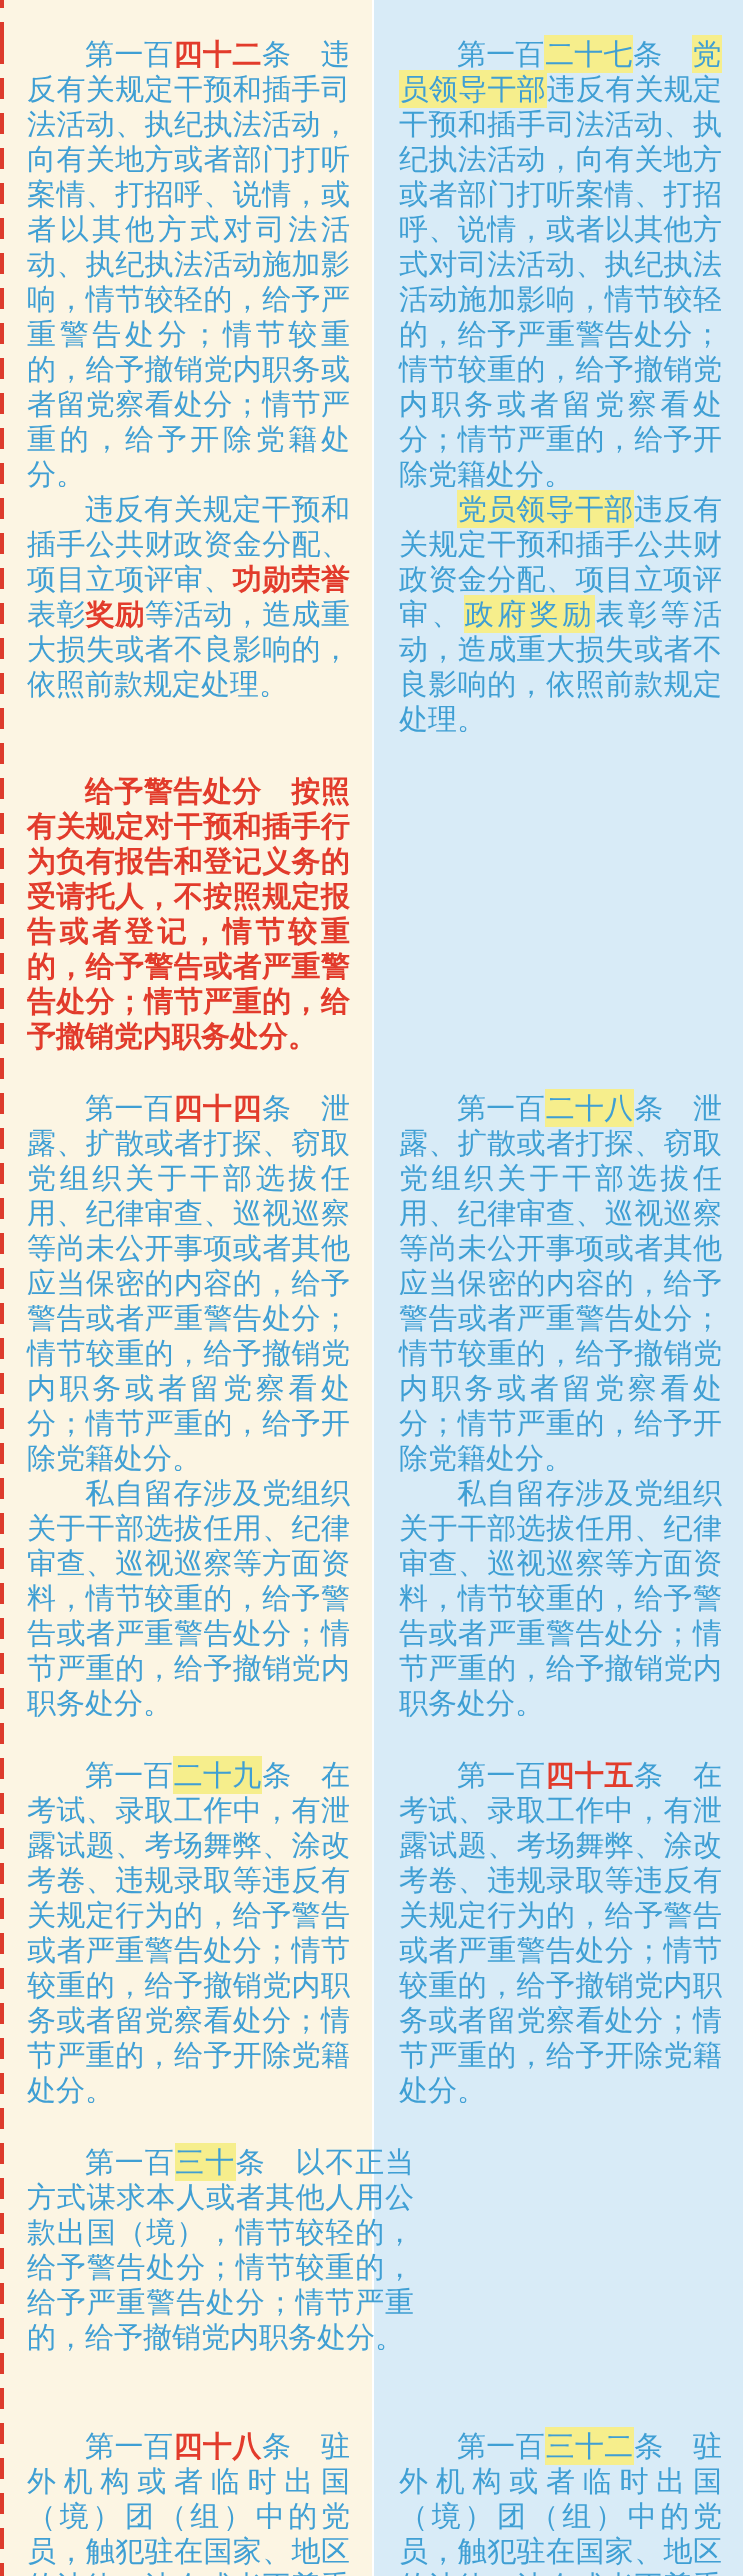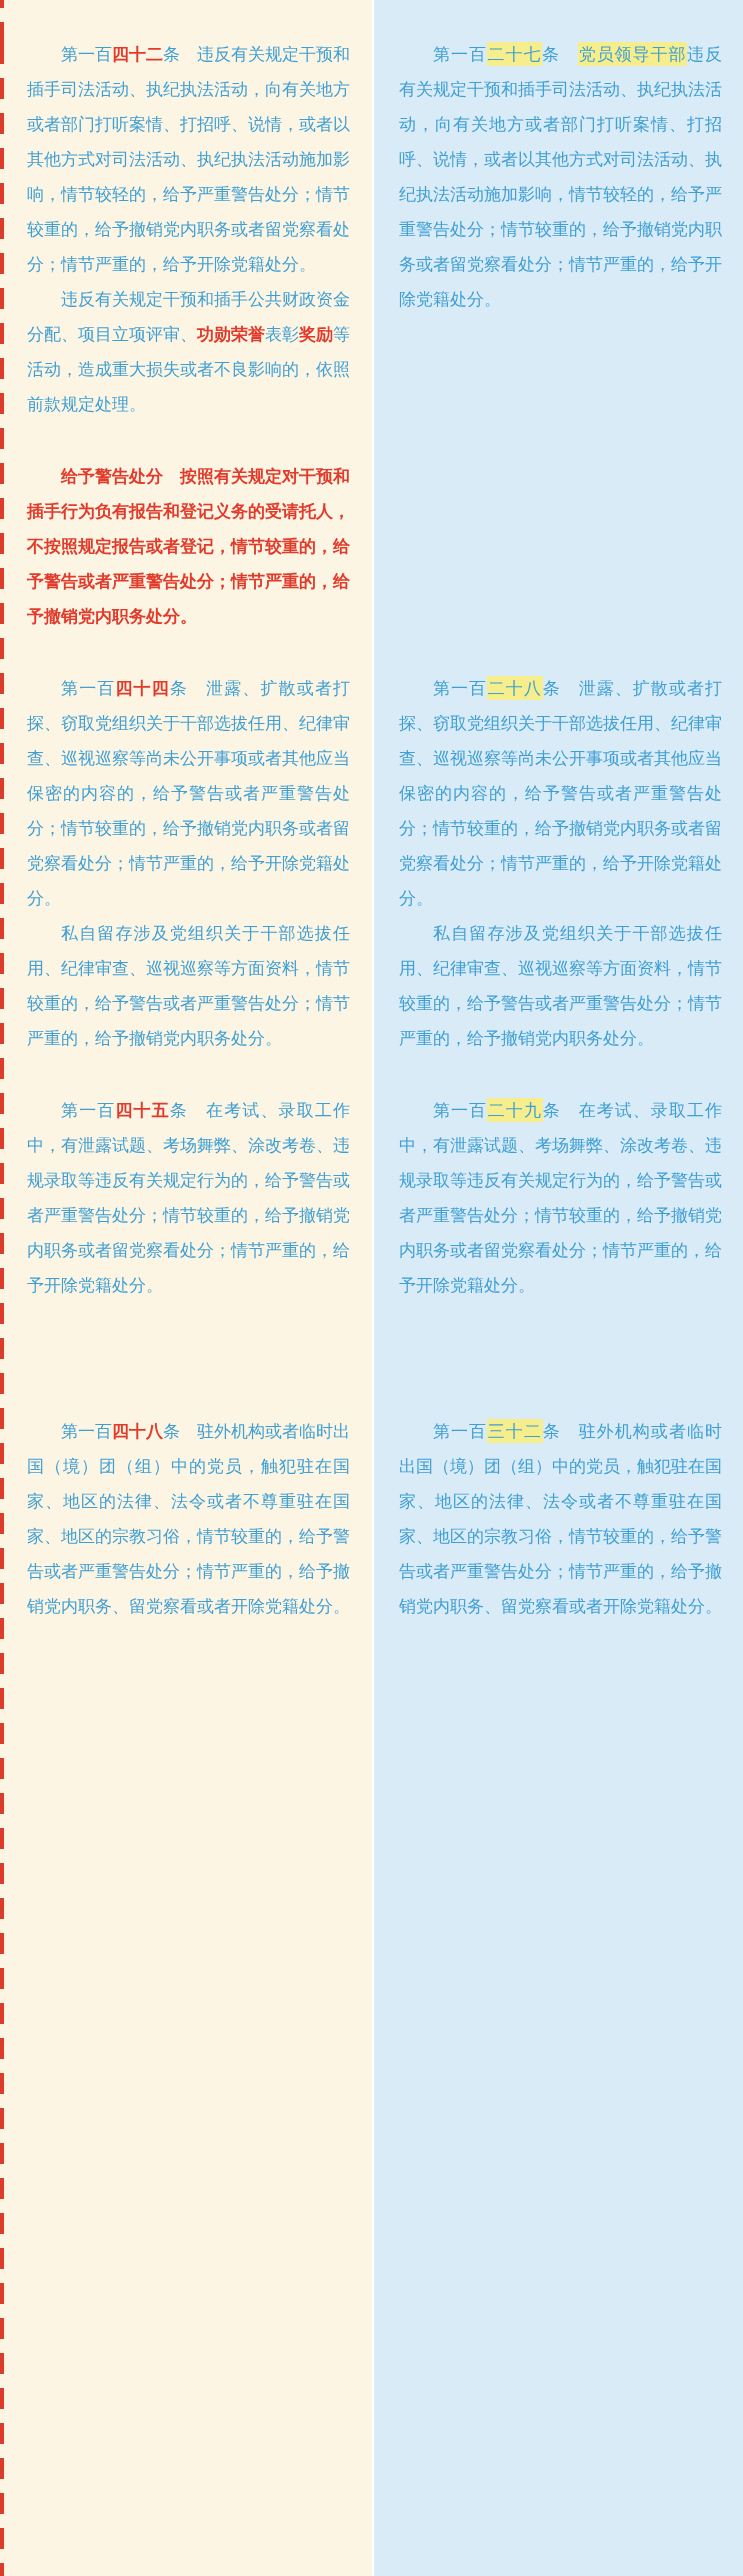--- a/index.html
+++ b/index.html
@@ -17,21 +17,21 @@
   .bg-left{position:absolute;left:0;top:0;width:372px;height:100%;background:var(--left-bg);}
   .bg-right{position:absolute;left:372px;top:0;width:372px;height:100%;background:var(--right-bg);
             border-left:2.2px solid var(--divider);box-sizing:border-box;}
   .edge{position:absolute;left:0;top:0;width:3.7px;height:100%;z-index:3;
         background:repeating-linear-gradient(180deg,var(--edge-red) 0 21px,transparent 21px 35px);
         background-position:0 43px;}
   .rows{position:relative;z-index:2;padding-top:37px;}
   .row{display:flex;align-items:flex-start;margin-top:37px;}
   .row:first-child{margin-top:0;}
   .cell{width:436px;box-sizing:border-box;padding:0 22px 0 27px;
-        font-size:17px;line-height:35px;color:var(--body-blue);
+        font-size:29px;line-height:35px;color:var(--body-blue);
         text-align:justify;}
   .para{margin:0;text-indent:2em;}
   .run-normal{}
   .run-red{color:var(--em-red);font-weight:700;}
   .run-highlight{background:var(--hl-yellow);padding:2.2px 0.7px;box-decoration-break:clone;-webkit-box-decoration-break:clone;}
 </style>
 </head>
 <body>
 
 <div class="page">
@@ -39,47 +39,51 @@
   <div class="bg-right"></div>
   <div class="edge"></div>
   <div class="rows" id="rows-root">
       <div class="row">
         <div class="cell">
           <p class="para"><span class="run-normal">第一百</span><span class="run-red">四十二</span><span class="run-normal">条　违反有关规定干预和插手司法活动、执纪执法活动，向有关地方或者部门打听案情、打招呼、说情，或者以其他方式对司法活动、执纪执法活动施加影响，情节较轻的，给予严重警告处分；情节较重的，给予撤销党内职务或者留党察看处分；情节严重的，给予开除党籍处分。</span></p>
           <p class="para"><span class="run-normal">违反有关规定干预和插手公共财政资金分配、项目立项评审、</span><span class="run-red">功勋荣誉</span><span class="run-normal">表彰</span><span class="run-red">奖励</span><span class="run-normal">等活动，造成重大损失或者不良影响的，依照前款规定处理。</span></p>
         </div>
         <div class="cell">
           <p class="para"><span class="run-normal">第一百</span><span class="run-highlight">二十七</span><span class="run-normal">条　</span><span class="run-highlight">党员领导干部</span><span class="run-normal">违反有关规定干预和插手司法活动、执纪执法活动，向有关地方或者部门打听案情、打招呼、说情，或者以其他方式对司法活动、执纪执法活动施加影响，情节较轻的，给予严重警告处分；情节较重的，给予撤销党内职务或者留党察看处分；情节严重的，给予开除党籍处分。</span></p>
+          <p class="para"><span class="run-highlight">党员领导干部</span><span class="run-normal">违反有关规定干预和插手公共财政资金分配、项目立项评审、</span><span class="run-highlight">政府奖励</span><span class="run-normal">表彰等活动，造成重大损失或者不良影响的，依照前款规定处理。</span></p>
         </div>
       </div>
       <div class="row">
         <div class="cell">
           <p class="para"><span class="run-red">给予警告处分　按照有关规定对干预和插手行为负有报告和登记义务的受请托人，不按照规定报告或者登记，情节较重的，给予警告或者严重警告处分；情节严重的，给予撤销党内职务处分。</span></p>
         </div>
         <div class="cell"></div>
       </div>
       <div class="row">
         <div class="cell">
           <p class="para"><span class="run-normal">第一百</span><span class="run-red">四十四</span><span class="run-normal">条　泄露、扩散或者打探、窃取党组织关于干部选拔任用、纪律审查、巡视巡察等尚未公开事项或者其他应当保密的内容的，给予警告或者严重警告处分；情节较重的，给予撤销党内职务或者留党察看处分；情节严重的，给予开除党籍处分。</span></p>
           <p class="para"><span class="run-normal">私自留存涉及党组织关于干部选拔任用、纪律审查、巡视巡察等方面资料，情节较重的，给予警告或者严重警告处分；情节严重的，给予撤销党内职务处分。</span></p>
         </div>
         <div class="cell">
           <p class="para"><span class="run-normal">第一百</span><span class="run-highlight">二十八</span><span class="run-normal">条　泄露、扩散或者打探、窃取党组织关于干部选拔任用、纪律审查、巡视巡察等尚未公开事项或者其他应当保密的内容的，给予警告或者严重警告处分；情节较重的，给予撤销党内职务或者留党察看处分；情节严重的，给予开除党籍处分。</span></p>
           <p class="para"><span class="run-normal">私自留存涉及党组织关于干部选拔任用、纪律审查、巡视巡察等方面资料，情节较重的，给予警告或者严重警告处分；情节严重的，给予撤销党内职务处分。</span></p>
         </div>
       </div>
       <div class="row">
         <div class="cell">
-          <p class="para"><span class="run-normal">第一百</span><span class="run-red">四十五</span><span class="run-normal">条　在考试、录取工作中，有泄露试题、考场舞弊、涂改考卷、违规录取等违反有关规定行为的，给予警告或者严重警告处分；情节较重的，给予撤销党内职务或者留党察看处分；情节严重的，给予开除党籍处分。</span></p>
+          <p class="para"><span class="run-normal">第一百</span><span class="run-highlight">二十九</span><span class="run-normal">条　在考试、录取工作中，有泄露试题、考场舞弊、涂改考卷、违规录取等违反有关规定行为的，给予警告或者严重警告处分；情节较重的，给予撤销党内职务或者留党察看处分；情节严重的，给予开除党籍处分。</span></p>
         </div>
         <div class="cell">
-          <p class="para"><span class="run-normal">第一百</span><span class="run-highlight">二十九</span><span class="run-normal">条　在考试、录取工作中，有泄露试题、考场舞弊、涂改考卷、违规录取等违反有关规定行为的，给予警告或者严重警告处分；情节较重的，给予撤销党内职务或者留党察看处分；情节严重的，给予开除党籍处分。</span></p>
+          <p class="para"><span class="run-normal">第一百</span><span class="run-red">四十五</span><span class="run-normal">条　在考试、录取工作中，有泄露试题、考场舞弊、涂改考卷、违规录取等违反有关规定行为的，给予警告或者严重警告处分；情节较重的，给予撤销党内职务或者留党察看处分；情节严重的，给予开除党籍处分。</span></p>
         </div>
       </div>
       <div class="row">
+        <div class="cell">
+          <p class="para"><span class="run-normal">第一百</span><span class="run-highlight">三十</span><span class="run-normal">条　以不正当方式谋求本人或者其他人用公款出国（境），情节较轻的，给予警告处分；情节较重的，给予严重警告处分；情节严重的，给予撤销党内职务处分。</span></p>
+        </div>
       </div>
       <div class="row">
       </div>
       <div class="row">
         <div class="cell">
           <p class="para"><span class="run-normal">第一百</span><span class="run-red">四十八</span><span class="run-normal">条　驻外机构或者临时出国（境）团（组）中的党员，触犯驻在国家、地区的法律、法令或者不尊重驻在国家、地区的宗教习俗，情节较重的，给予警告或者严重警告处分；情节严重的，给予撤销党内职务、留党察看或者开除党籍处分。</span></p>
         </div>
         <div class="cell">
           <p class="para"><span class="run-normal">第一百</span><span class="run-highlight">三十二</span><span class="run-normal">条　驻外机构或者临时出国（境）团（组）中的党员，触犯驻在国家、地区的法律、法令或者不尊重驻在国家、地区的宗教习俗，情节较重的，给予警告或者严重警告处分；情节严重的，给予撤销党内职务、留党察看或者开除党籍处分。</span></p>
         </div>

